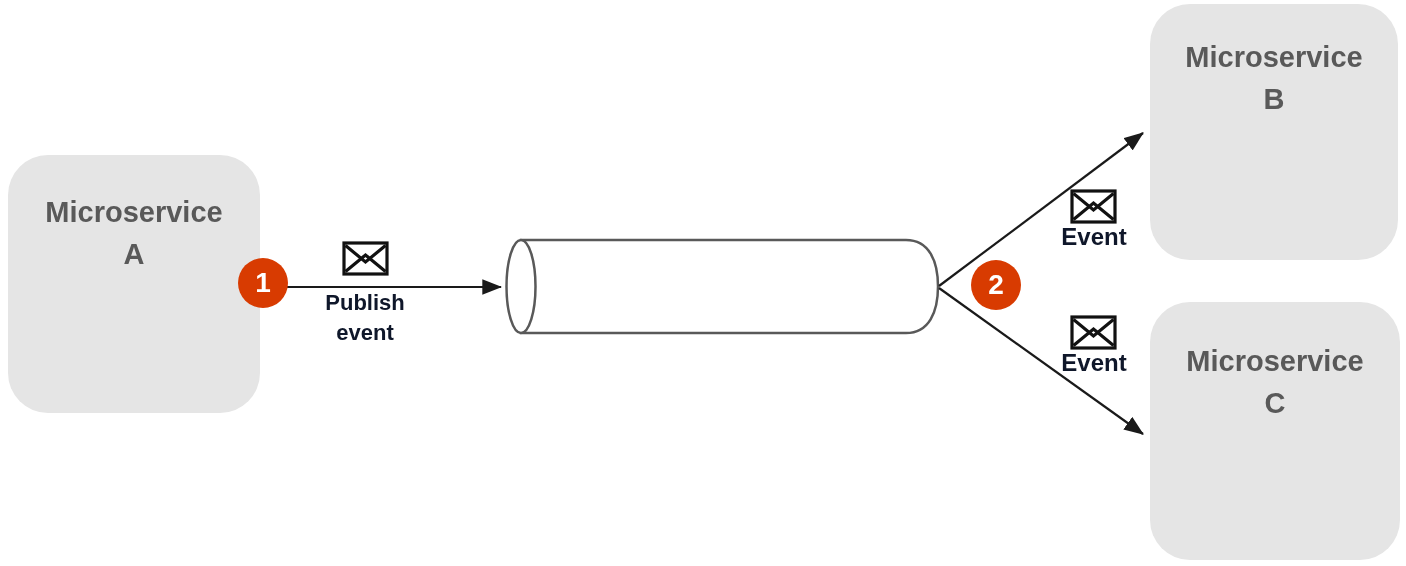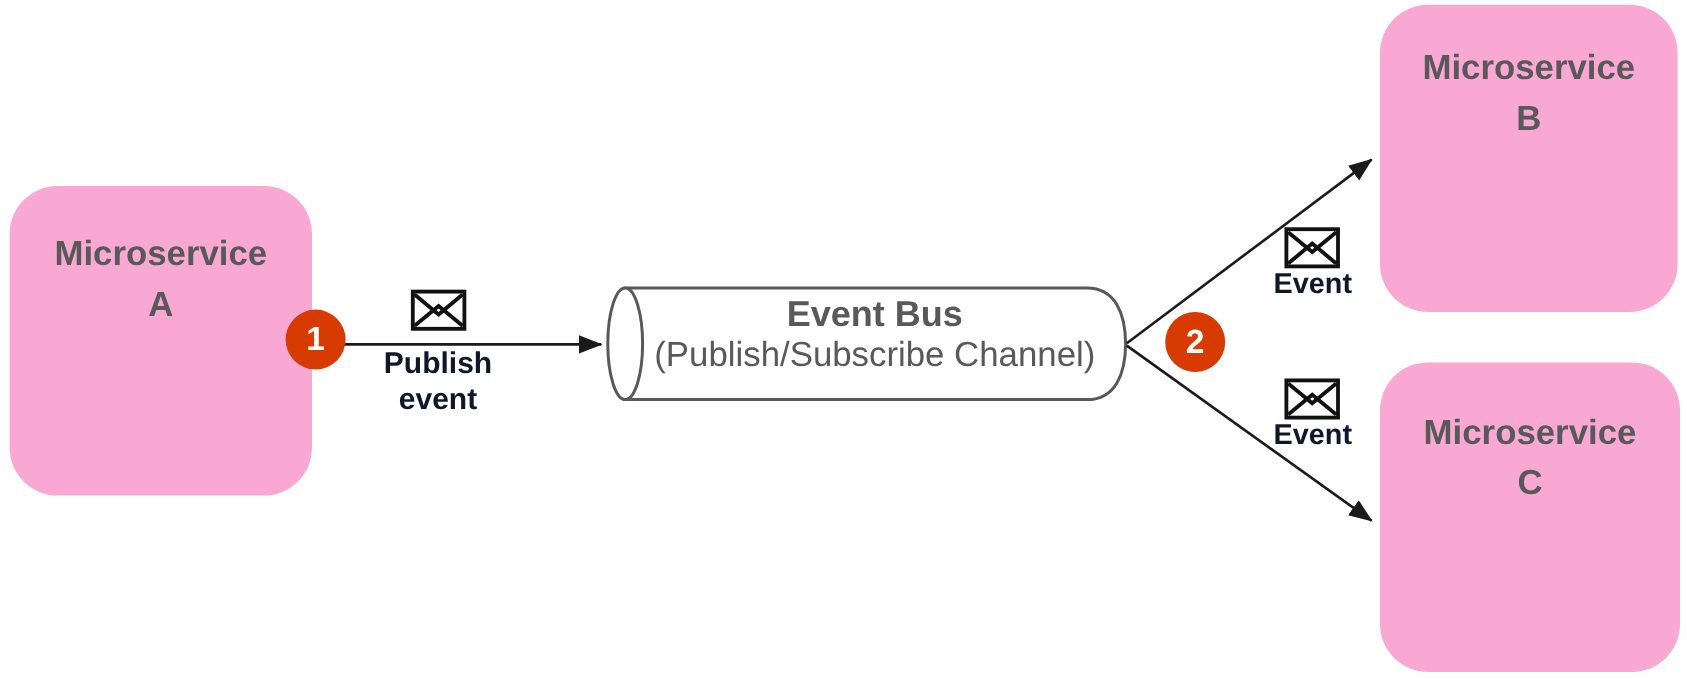--- a/index.html
+++ b/index.html
@@ -6,21 +6,21 @@
   .canvas {
     position: relative;
     width: 1406px;
     height: 566px;
     background: #ffffff;
     overflow: hidden;
     font-family: "Liberation Sans", sans-serif;
   }
   .node {
     position: absolute;
-    background: #f9a8d4;
+    background: #e5e5e5;
     border-radius: 40px;
     color: #595959;
     font-weight: bold;
     font-size: 29px;
     text-align: center;
   }
   .node-label { display: block; line-height: 42px; }
   .node-line { display: block; }
   .node-a { left: 8px;    top: 155px; width: 252px; height: 258px; }
   .node-b { left: 1150px; top: 4px;   width: 248px; height: 256px; }
@@ -60,21 +60,21 @@
   }
   .bus-title   { font-size: 30px; font-weight: bold; line-height: 33px; }
   .bus-subtitle{ font-size: 29px; font-weight: normal; line-height: 35px; }
 
   .flow-label {
     position: absolute;
     color: #0f172a;
     font-weight: bold;
     text-align: center;
   }
-  .publish-label { left: 303px; top: 288px; width: 124px; font-size: 25px; line-height: 30px; }
+  .publish-label { left: 303px; top: 288px; width: 124px; font-size: 22px; line-height: 30px; }
   .event-label-b { left: 1059px; top: 223px; width: 70px; font-size: 24px; }
   .event-label-c { left: 1059px; top: 349px; width: 70px; font-size: 24px; }
 </style>
 </head>
 <body>
 
 <div class="canvas">
 
   <div class="node node-a">
     <span class="node-label">
@@ -123,24 +123,20 @@
       <path d="M1.5 2.5 L21.5 19 L41.5 2.5" fill="none" stroke="#111111" stroke-width="3.2"></path>
       <path d="M1.5 28.5 L21.5 12 L41.5 28.5" fill="none" stroke="#111111" stroke-width="3.2"></path>
     </g>
     <g transform="translate(1072,317)">
       <rect x="0" y="0" width="43" height="31" fill="#ffffff" stroke="#111111" stroke-width="3.2"></rect>
       <path d="M1.5 2.5 L21.5 19 L41.5 2.5" fill="none" stroke="#111111" stroke-width="3.2"></path>
       <path d="M1.5 28.5 L21.5 12 L41.5 28.5" fill="none" stroke="#111111" stroke-width="3.2"></path>
     </g>
   </svg>
 
-  <div class="bus-text">
-    <div class="bus-title">Event Bus</div>
-    <div class="bus-subtitle">(Publish/Subscribe Channel)</div>
-  </div>
 
   <div class="badge badge-1">1</div>
   <div class="badge badge-2">2</div>
 
   <div class="flow-label publish-label">Publish event</div>
   <div class="flow-label event-label-b">Event</div>
   <div class="flow-label event-label-c">Event</div>
 
 </div>
 

